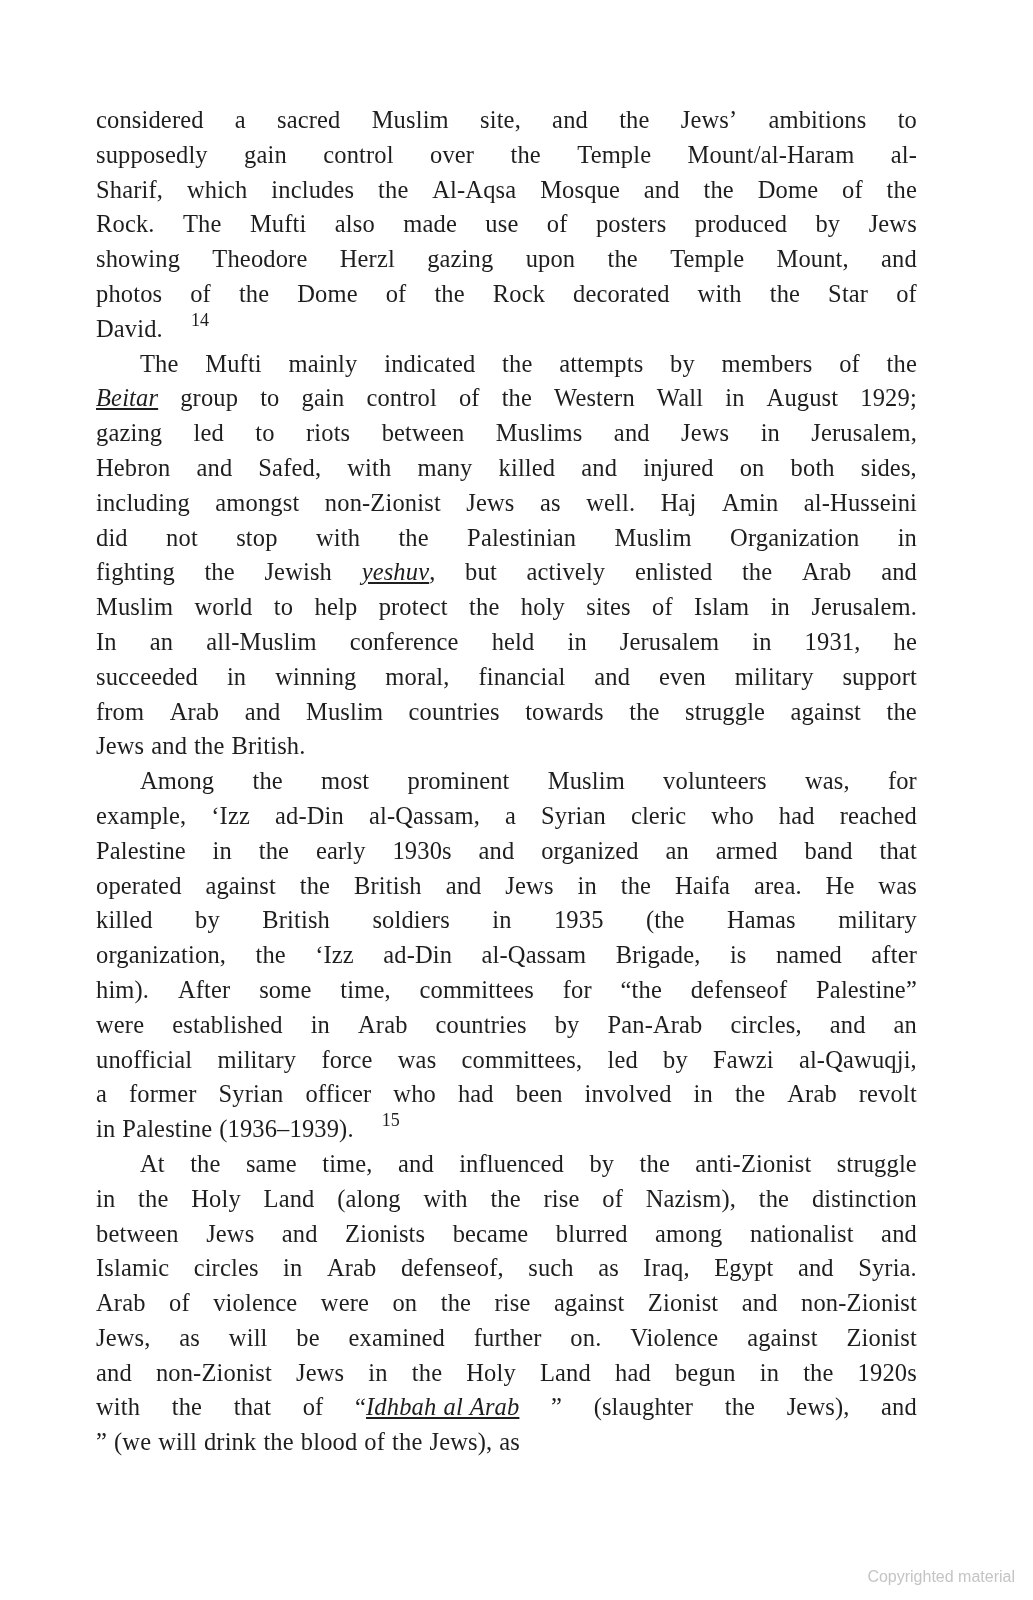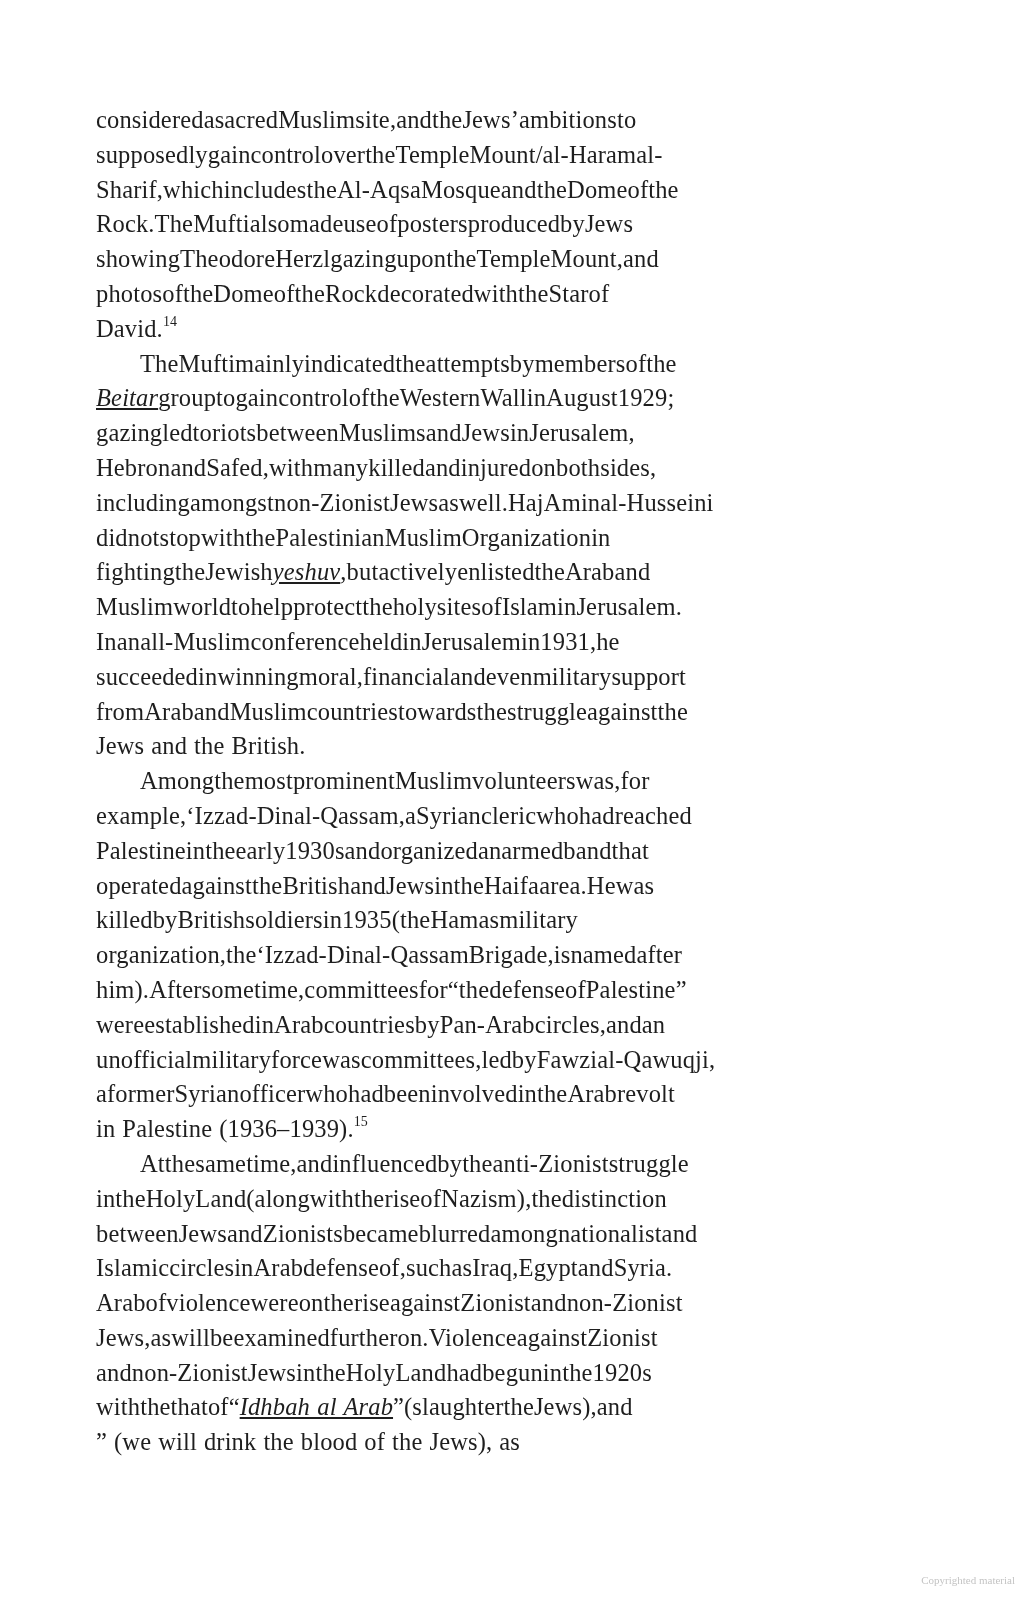--- a/index.html
+++ b/index.html
@@ -34,43 +34,45 @@
       word-spacing: 1px;
     }
     .line.last {
       text-align-last: left;
     }
     .line.indent {
       padding-left: 44px;
     }
     .line .fit {
       display: flex;
+      justify-content: space-between;
       width: 100%;
     }
     .line.last .fit {
       justify-content: flex-start;
       gap: 7px;
     }
     .line.indent .fit {
       width: calc(100% - 0px);
     }
     i, .it { font-style: italic; text-decoration: underline; }
     sup.fn {
-      font-size: 14px;
+      font-size: 18px;
       line-height: 0;
       position: relative;
       top: -2px;
       vertical-align: super;
+      margin-left: 28px;
     }
     .watermark {
       position: absolute;
       right: 18px;
       bottom: 14px;
-      font-family: Liberation Serif, serif;
-      font-size: 11px;
+      font-family: Liberation Sans, sans-serif;
+      font-size: 16px;
       color: #c4c4c4;
     }
   </style>
 </head>
 <body>
 
 <div class="page" id="page-body">
     <div>
       <div class="line">
         <span class="fit">

